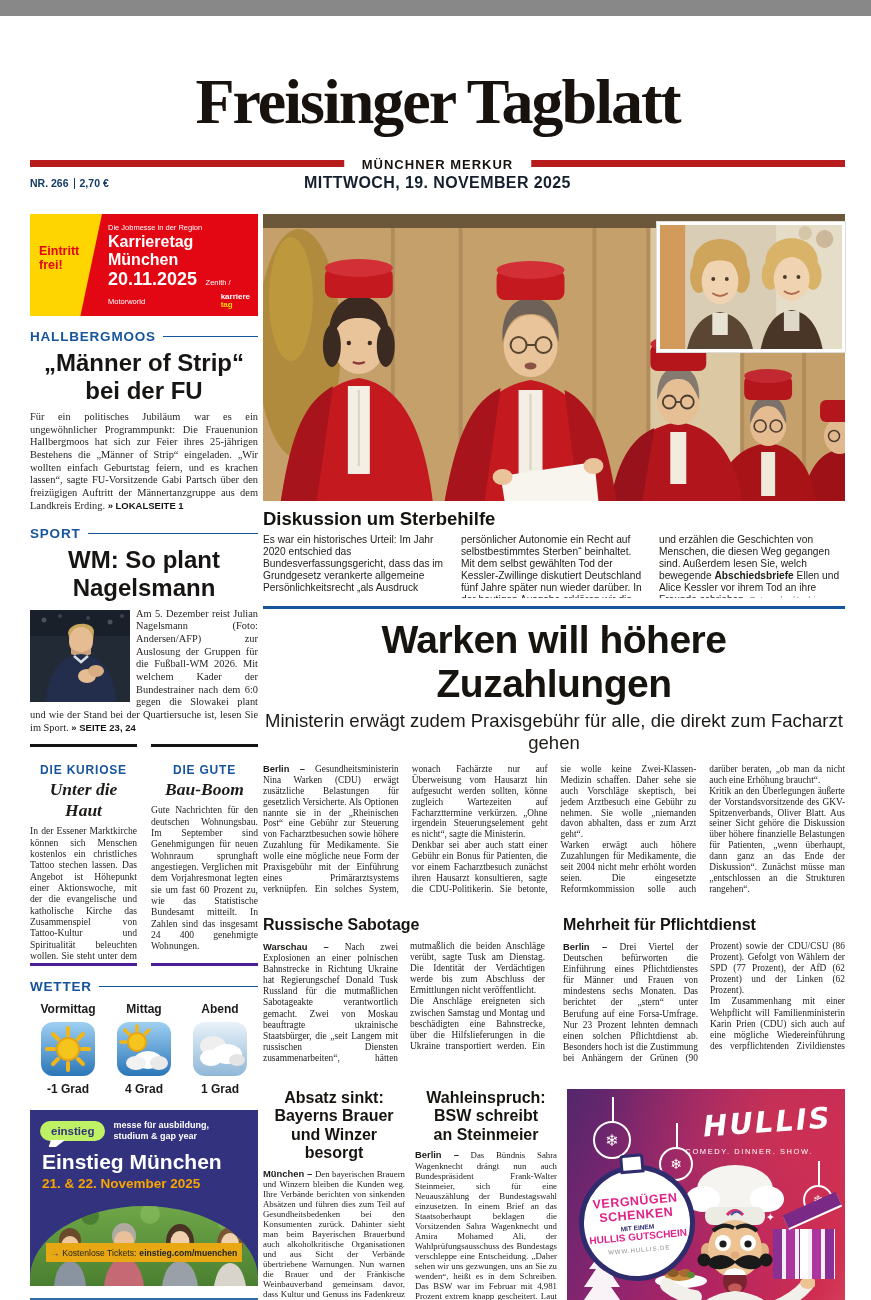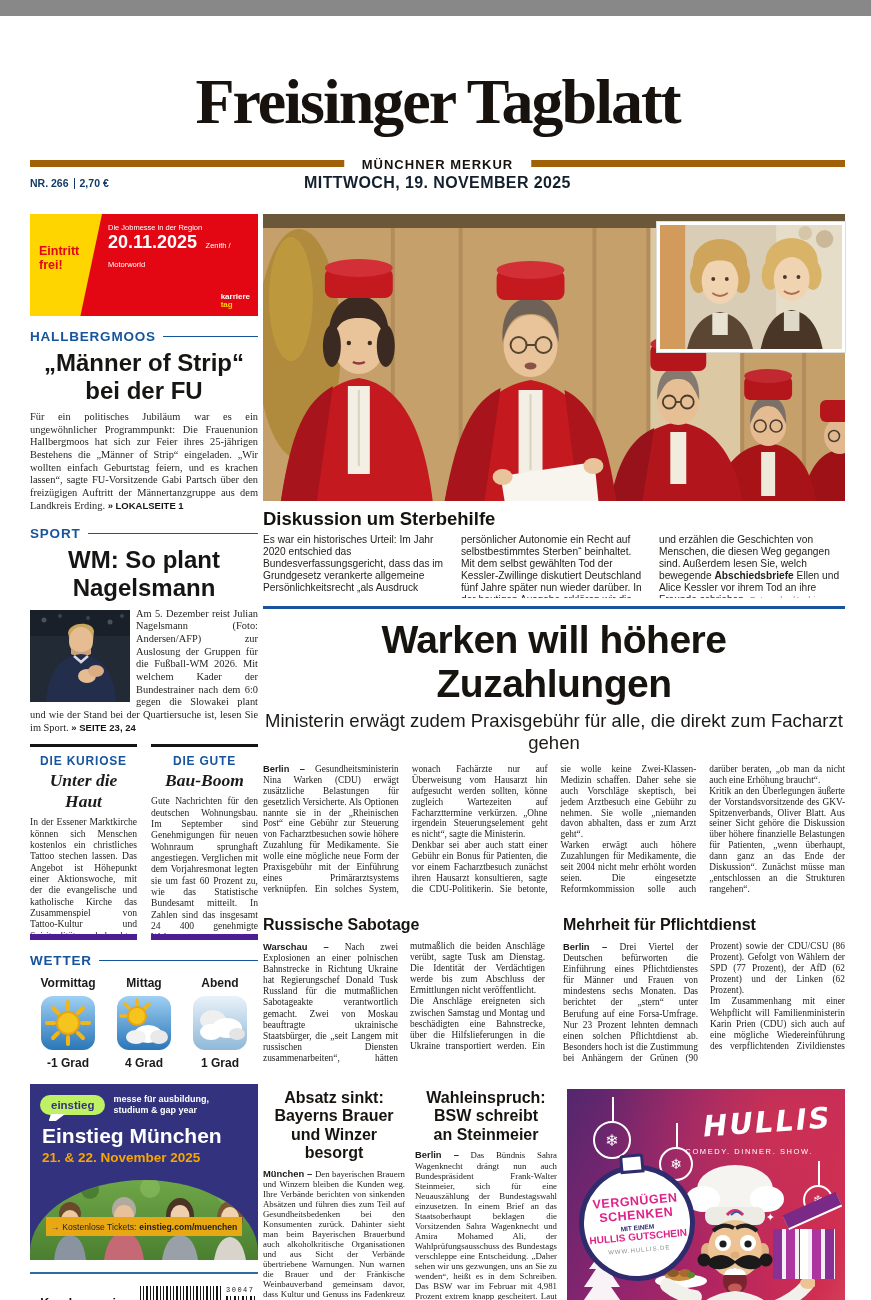--- a/index.html
+++ b/index.html
@@ -8,21 +8,21 @@
     position:relative; width:871px; height:1300px; margin:16px auto;
     background:#fff; overflow:hidden; color:#1d1b19;
     font-family:"Liberation Serif", serif;
   }
   
   .masthead { padding:50px 26px 0 30px; }
   .mast-title {
     font-family:"Liberation Serif", serif; font-weight:bold; font-size:64px;
     line-height:72px; text-align:center; letter-spacing:-2px; color:#17120e;
   }
-  .rule-row { position:relative; height:7px; background:#a16207; margin-top:22px; }
+  .rule-row { position:relative; height:7px; background:#b91c1c; margin-top:22px; }
   .edition {
     position:absolute; left:50%; top:50%; transform:translate(-50%,-50%);
     background:#fff; padding:0 18px; font-family:"Liberation Sans",sans-serif;
     font-weight:bold; font-size:13px; letter-spacing:1px; color:#17120e; white-space:nowrap;
   }
   .date-row { position:relative; margin-top:7px; height:18px; }
   .issue-price {
     position:absolute; left:0; top:3px; font-family:"Liberation Sans",sans-serif;
     font-weight:bold; font-size:10.5px; color:#123a66; display:flex; align-items:center; gap:5px;
   }
@@ -59,21 +59,21 @@
   .ak-logo { position:absolute; right:8px; bottom:7px; text-align:left; color:#fff;
     font-family:"Liberation Sans",sans-serif; font-weight:bold; font-size:8px; line-height:1; }
   .ak-logo .l2 { color:#ffd500; }
 
   .side-section { margin-top:13px; }
   .sport-photo { float:left; width:100px; height:92px; margin:2px 6px 2px 0; }
   .sport-photo svg { display:block; width:100%; height:100%; }
 
   
   .mini-grid { display:grid; grid-template-columns:1fr 1fr; gap:14px; margin-top:10px; }
-  .mini { border-top:3px solid #141414; border-bottom:6px solid #4c1d95; height:196px; overflow:hidden; padding-top:7px; }
+  .mini { border-top:3px solid #141414; border-bottom:3px solid #4c1d95; height:222px; overflow:hidden; padding-top:16px; }
   .mini .kicker-center { margin-bottom:2px; }
   .mini-title { font-family:"Liberation Serif",serif; font-style:italic; font-weight:bold; font-size:17.5px; text-align:center; margin-bottom:4px; }
   .mini .serif-body { font-size:9.6px; line-height:1.18; }
 
   
   .wetter-row { display:grid; grid-template-columns:1fr 1fr 1fr; margin-top:8px; text-align:center; }
   .w-label,.w-temp { font-family:"Liberation Sans",sans-serif; font-weight:bold; font-size:12px; color:#1a1a1a; }
   .w-icon { width:54px; height:54px; margin:6px auto 6px; }
   .w-icon svg { display:block; width:100%; height:100%; }
 
@@ -192,20 +192,21 @@
 
   <div class="content">
 
     <div class="leftcol">
 
       <div class="ad-karriere">
         <div class="ak-yellow"></div>
         <div class="ak-badge">Eintritt frei!</div>
         <div class="ak-content">
           <div class="ak-tagline">Die Jobmesse in der Region</div>
+          <div class="ak-title">Karrieretag München</div>
           <div>
             <span class="ak-date">20.11.2025</span>
             <span class="ak-venue">Zenith / Motorworld</span>
           </div>
 
         </div>
         <div class="ak-logo">
           <div>karriere</div>
           <div class="l2">tag</div>
         </div>

